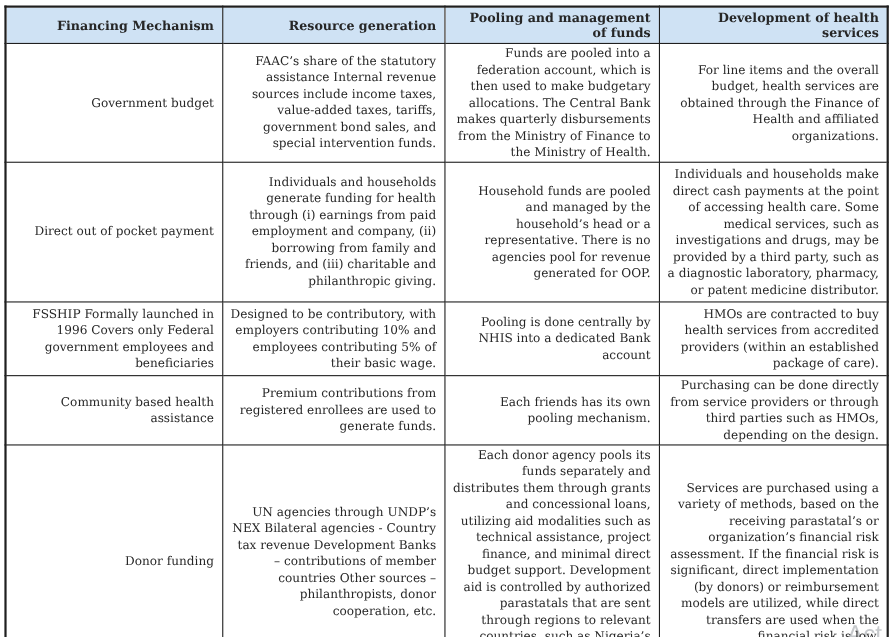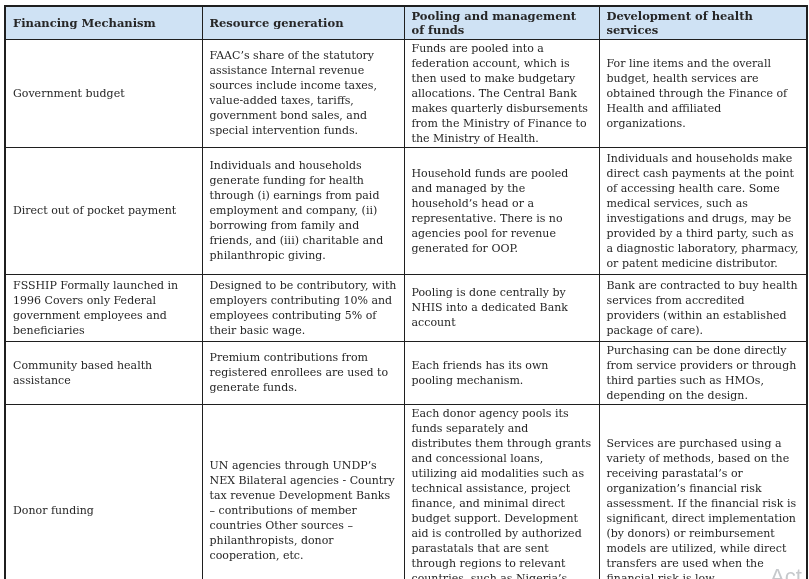--- a/index.html
+++ b/index.html
@@ -38,21 +38,21 @@
     border: 2px solid var(--border, #1f1f1f);
     background: transparent;
   }
   table.fin-table col.c1 { width: 197px; }
   table.fin-table col.c2 { width: 202px; }
   table.fin-table col.c3 { width: 195px; }
   table.fin-table col.c4 { width: 208px; }
   table.fin-table th,
   table.fin-table td {
     border: 1px solid var(--border, #1f1f1f);
-    text-align: left;
+    text-align: right;
     vertical-align: middle;
     padding: 1px 7px;
     color: var(--text, #262626);
     font-size: 11px;
     line-height: 15px;
     overflow: hidden;
   }
   table.fin-table th {
     background: var(--header-bg, #cfe2f4);
     font-weight: bold;
@@ -97,21 +97,21 @@
       <tr class="h-r1">
         <td>Direct out of pocket payment</td>
         <td>Individuals and households generate funding for health through (i) earnings from paid employment and company, (ii) borrowing from family and friends, and (iii) charitable and philanthropic giving.</td>
         <td>Household funds are pooled and managed by the household’s head or a representative. There is no agencies pool for revenue generated for OOP.</td>
         <td>Individuals and households make direct cash payments at the point of accessing health care. Some medical services, such as investigations and drugs, may be provided by a third party, such as a diagnostic laboratory, pharmacy, or patent medicine distributor.</td>
       </tr>
       <tr class="h-r2">
         <td>FSSHIP Formally launched in 1996 Covers only Federal government employees and beneficiaries</td>
         <td>Designed to be contributory, with employers contributing 10% and employees contributing 5% of their basic wage.</td>
         <td>Pooling is done centrally by NHIS into a dedicated Bank account</td>
-        <td>Bank are contracted to buy health services from accredited providers (within an established package of care).</td>
+        <td>HMOs are contracted to buy health services from accredited providers (within an established package of care).</td>
       </tr>
       <tr class="h-r3">
         <td>Community based health assistance</td>
         <td>Premium contributions from registered enrollees are used to generate funds.</td>
         <td>Each friends has its own pooling mechanism.</td>
         <td>Purchasing can be done directly from service providers or through third parties such as HMOs, depending on the design.</td>
       </tr>
       <tr class="h-r4">
         <td>Donor funding</td>
         <td>UN agencies through UNDP’s NEX Bilateral agencies - Country tax revenue Development Banks – contributions of member countries Other sources – philanthropists, donor cooperation, etc.</td>

